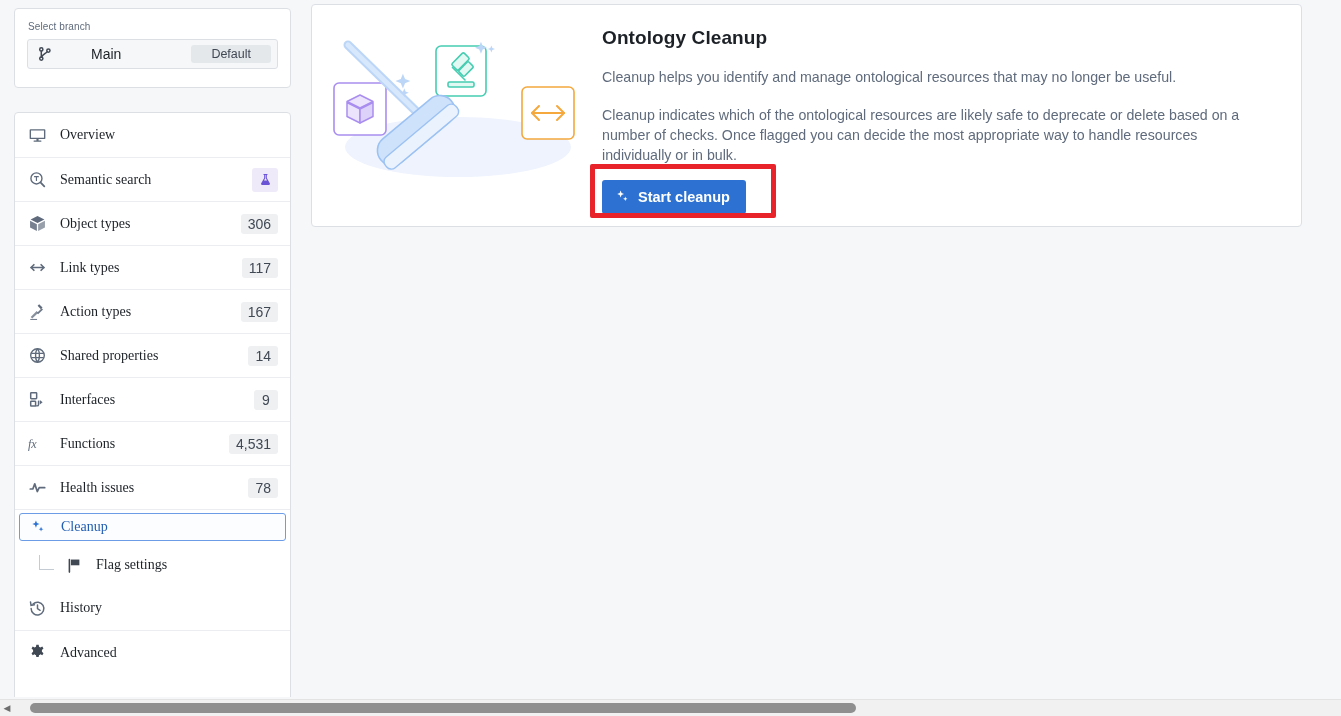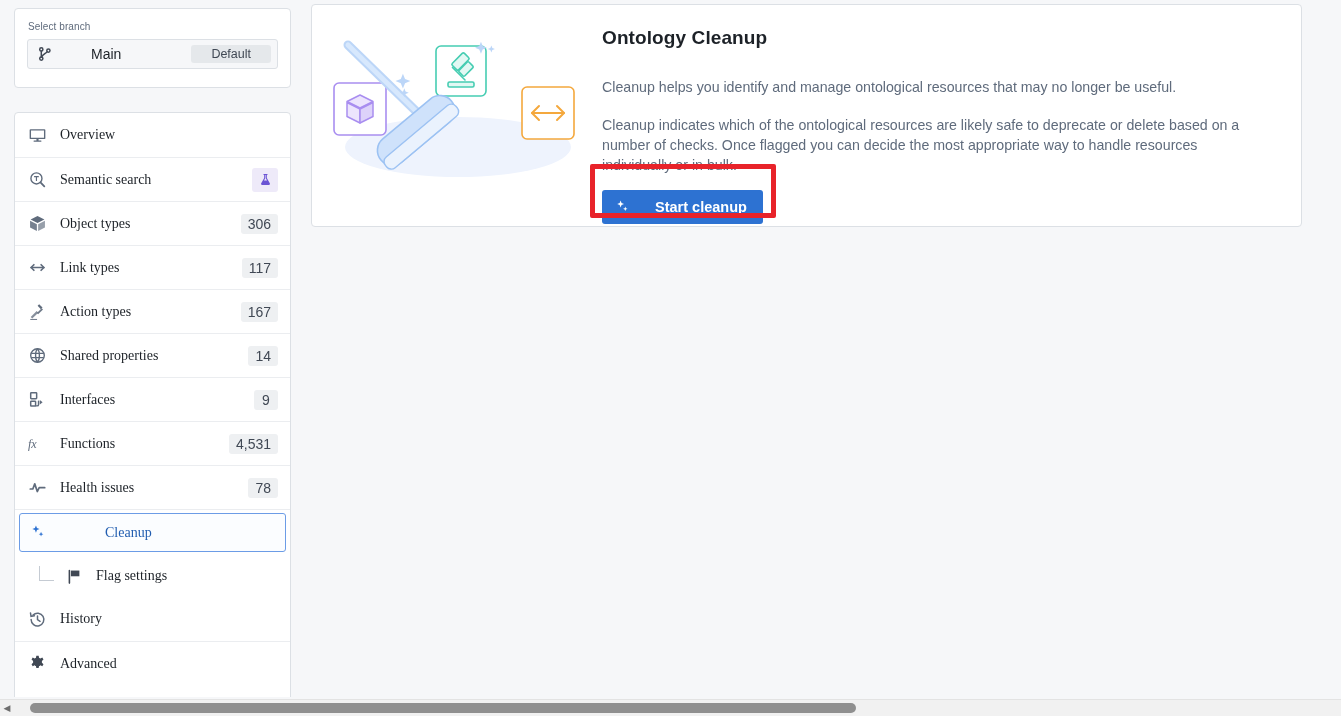--- a/index.html
+++ b/index.html
@@ -138,24 +138,23 @@
     display: flex;
     align-items: center;
     justify-content: center;
   }
 
   
   #nav-cleanup {
     border: 1px solid #6c9ce6;
     border-radius: 3px;
     background: #fbfdff;
-    height: 39px;
+    height: 28px;
     margin: 3px 4px;
     padding-left: 9px;
-    gap: 44px;
   }
   #nav-cleanup .nav-label { color: #215db0; }
   #nav-cleanup .nav-icon { color: #2d72d2; }
 
   .nav-sub {
     display: flex;
     align-items: center;
     height: 42px;
     padding-left: 24px;
     box-sizing: border-box;
@@ -204,34 +203,34 @@
     justify-content: center;
   }
   #cleanup-text {
     flex: 1 1 auto;
     padding: 22px 26px 0 0;
   }
   #cleanup-title {
     font-size: 19px;
     font-weight: bold;
     color: #1c2127;
-    margin: 0 0 28px 0;
+    margin: 0 0 18px 0;
     letter-spacing: 0.1px;
   }
   .cleanup-para {
     font-size: 14.2px;
     line-height: 20px;
     color: #5f6b7c;
     margin: 0 0 18px 0;
     max-width: 660px;
   }
   #start-cleanup-button {
     display: inline-flex;
     align-items: center;
-    gap: 24px;
+    gap: 7px;
     background: #2d72d2;
     color: #ffffff;
     font-size: 14.5px;
     font-weight: bold;
     border: none;
     border-radius: 3px;
     padding: 9px 16px 9px 13px;
     cursor: pointer;
     font-family: "Liberation Sans", sans-serif;
     margin-top: -3px;

